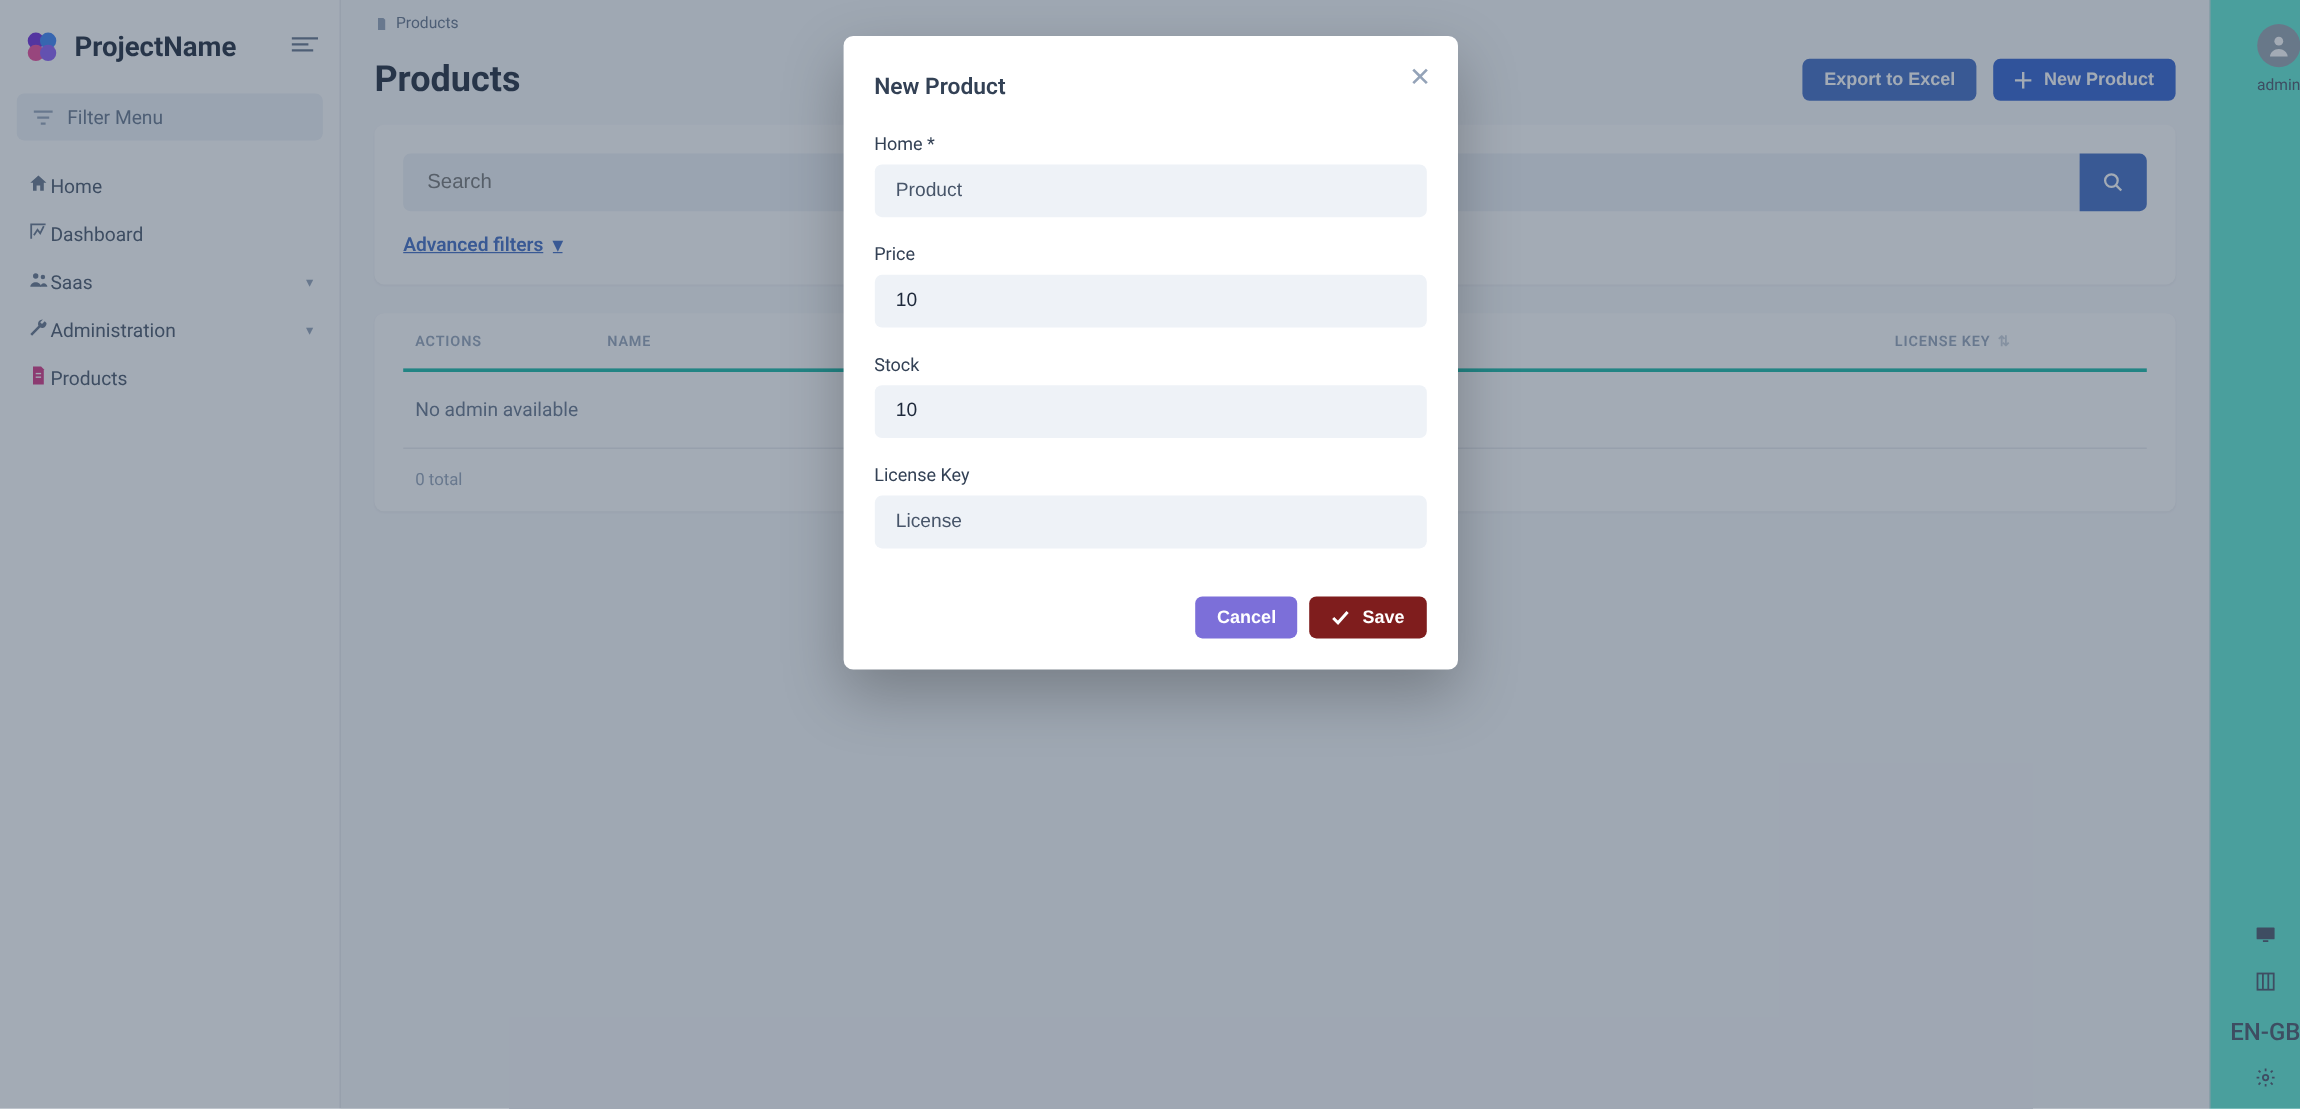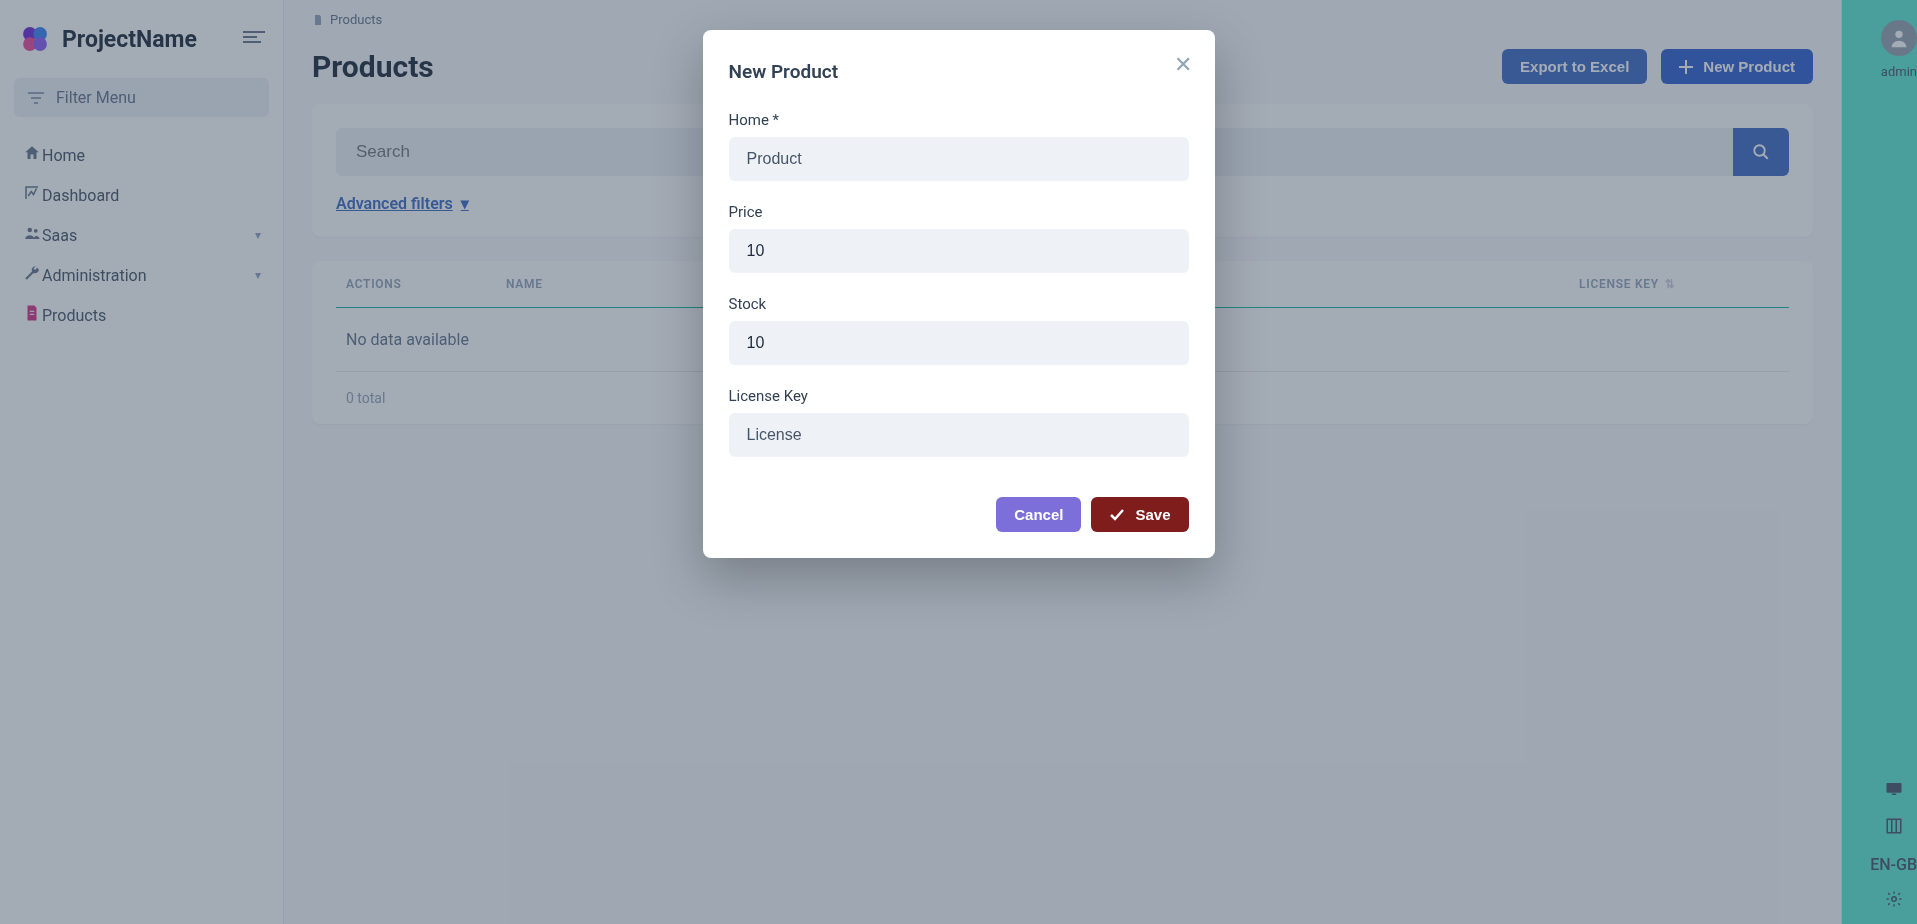--- a/index.html
+++ b/index.html
@@ -180,21 +180,21 @@
     font-weight: 600;
     text-decoration: underline;
     display: inline-flex;
     align-items: center;
     gap: 8px;
   }
 
   .table-head {
     display: flex;
     padding: 16px 10px;
-    border-bottom: 1px solid #14b8a6;
+    border-bottom: 3px solid #14b8a6;
     color: #94a3b8;
     font-size: 12px;
     letter-spacing: 0.06em;
     font-weight: 600;
     text-transform: uppercase;
   }
   .col-actions { width: 160px; }
   .col-name { flex: 1; }
   .col-license { width: 200px; display: flex; align-items: center; gap: 6px; }
   .table-empty {
@@ -223,21 +223,21 @@
     margin-top: 8px;
     font-size: 13px;
     color: #475569;
   }
   .rb-bottom {
     display: flex;
     flex-direction: column;
     align-items: center;
     gap: 16px;
     color: #475569;
-    font-size: 16px;
+    font-size: 20px;
   }
   .rb-icon { color: #475569; }
 
   
   .overlay {
     position: absolute;
     inset: 0;
     background: rgba(50, 68, 90, 0.45);
     display: flex;
     justify-content: center;
@@ -420,21 +420,21 @@
       <div class="table-head">
         <div class="col-actions">ACTIONS</div>
         <div class="col-name">
           <span>NAME</span>
         </div>
         <div class="col-license">
           <span>LICENSE KEY</span>
           <span style="opacity:.5;">⇅</span>
         </div>
       </div>
-      <div class="table-empty">No data available</div>
+      <div class="table-empty">No admin available</div>
       <div class="table-footer">0 total</div>
     </div>
   </main>
 
   <aside class="rightbar">
     <div style="display:flex;flex-direction:column;align-items:center;">
       <div class="avatar">
         <svg width="22" height="22" viewBox="0 0 24 24" fill="#fff">
             <circle cx="12" cy="8" r="4"></circle>
             <path d="M4 22c0-4 4-7 8-7s8 3 8 7"></path>

